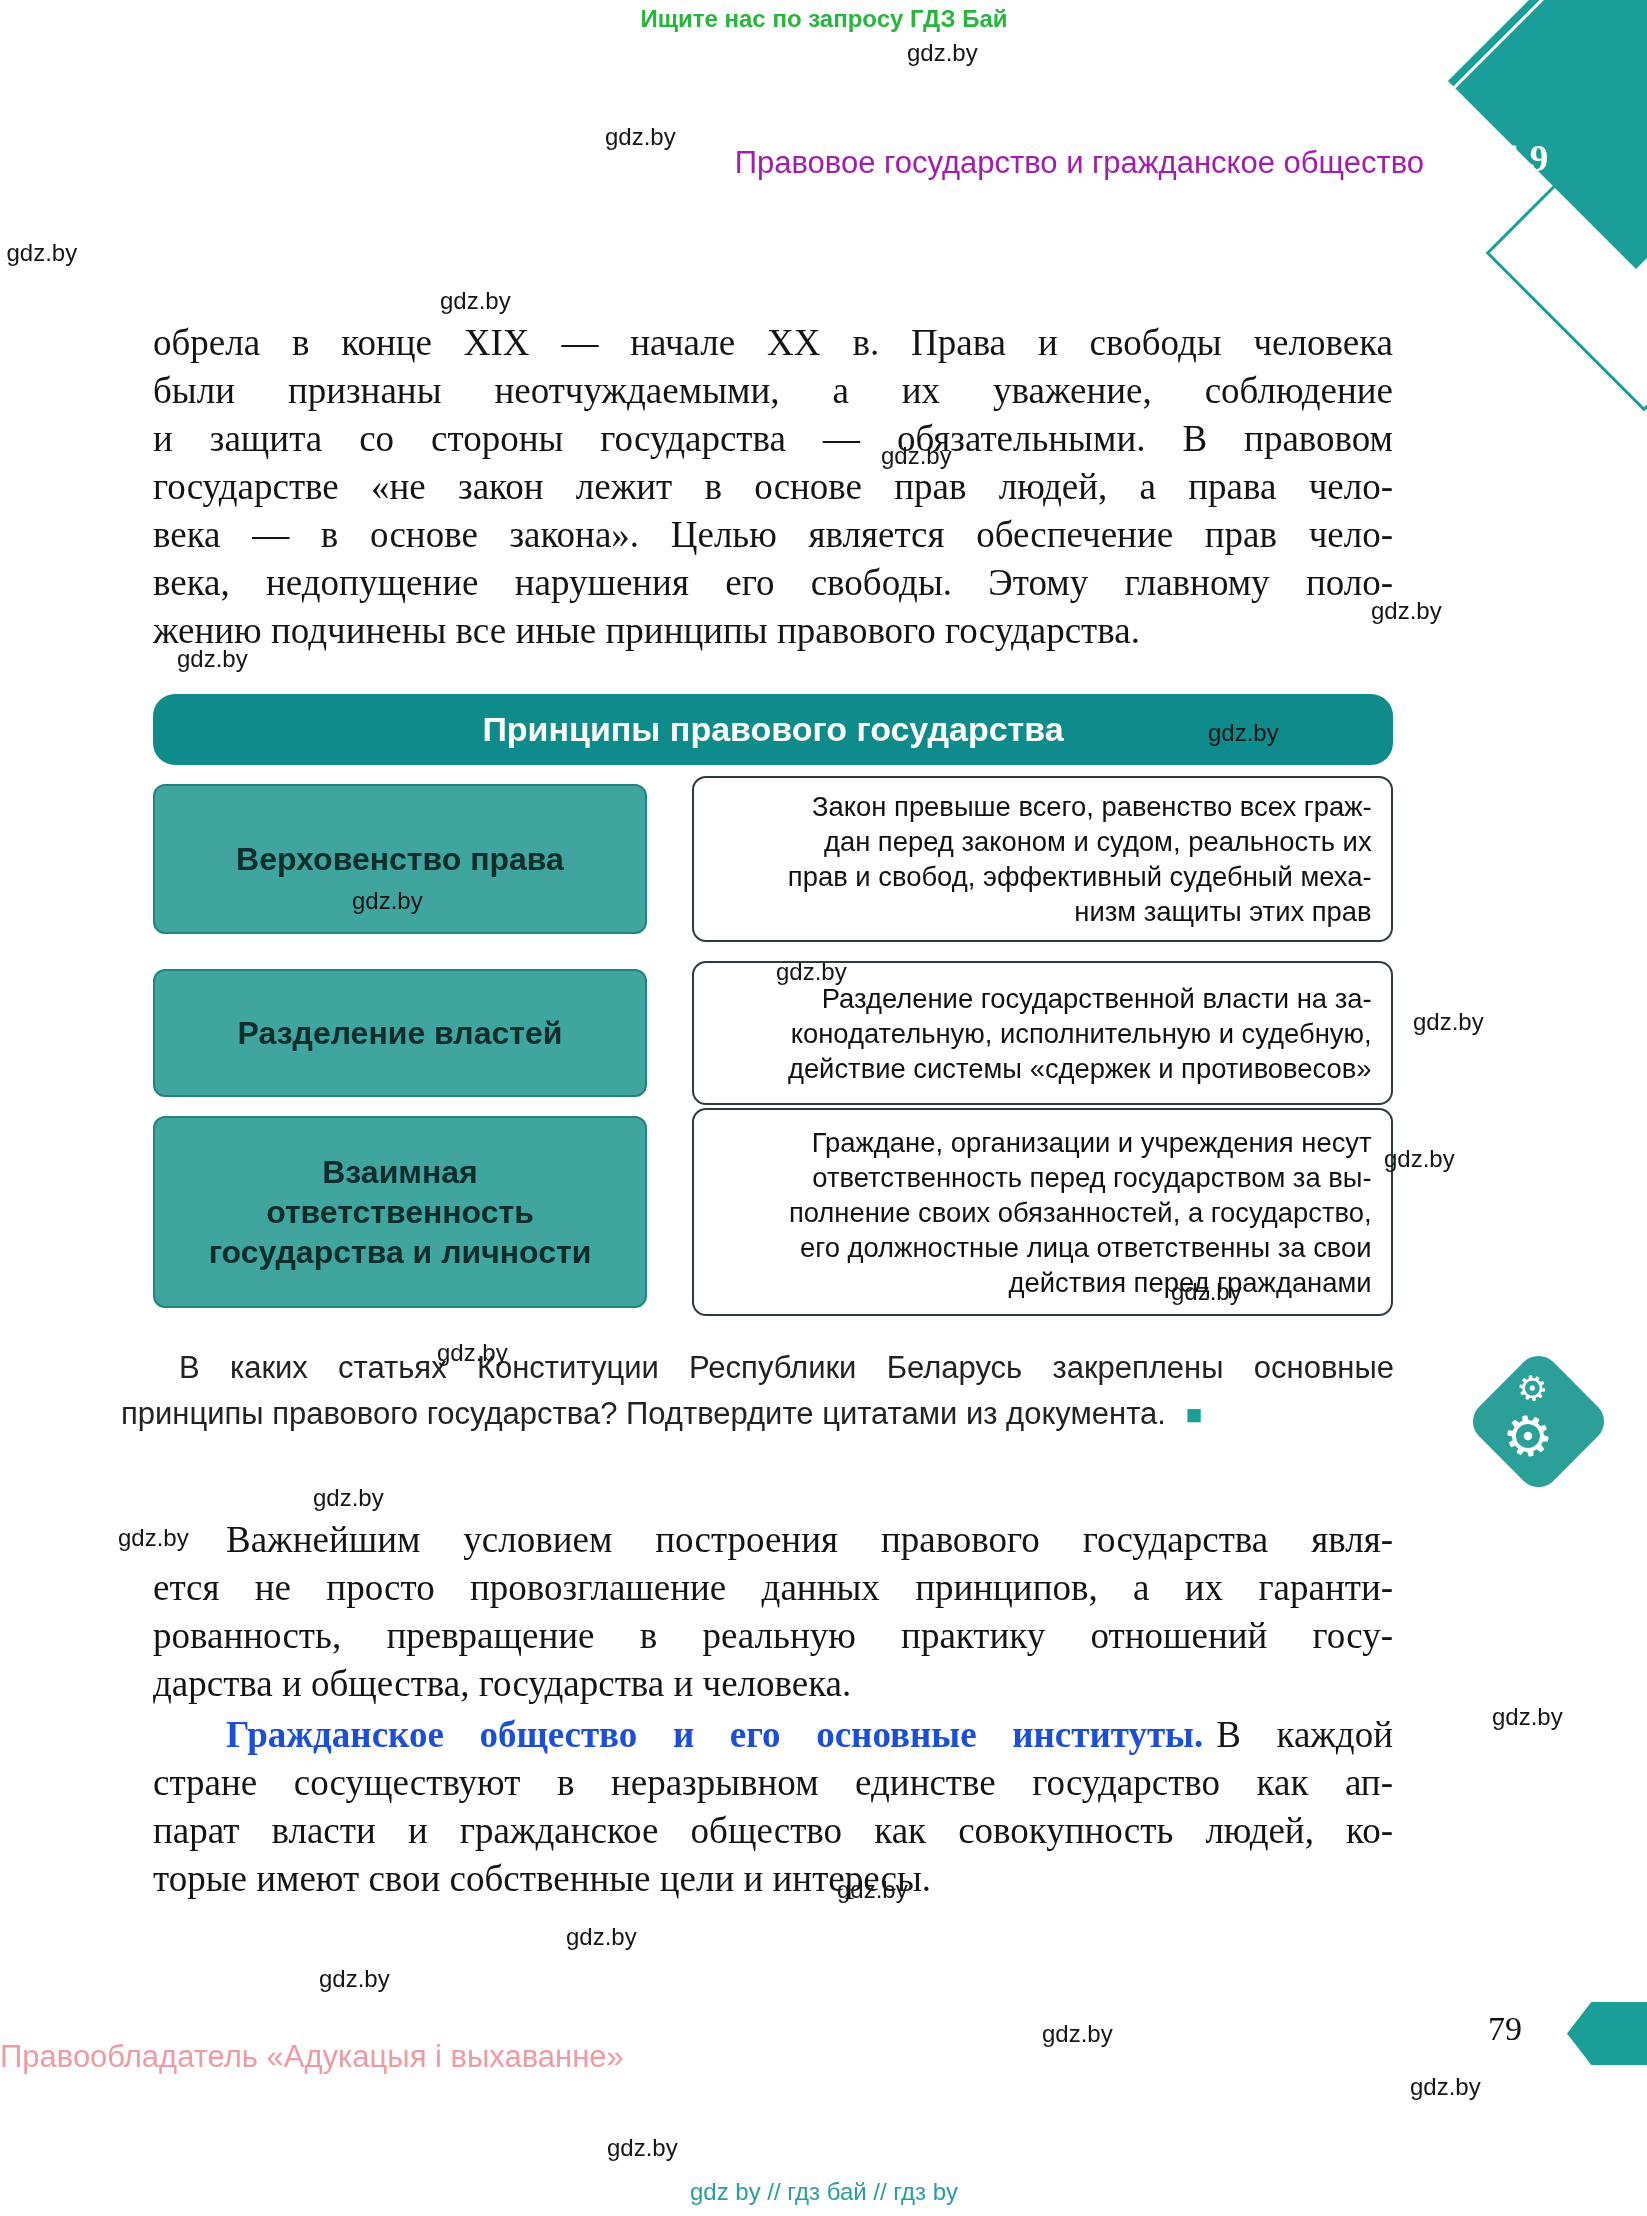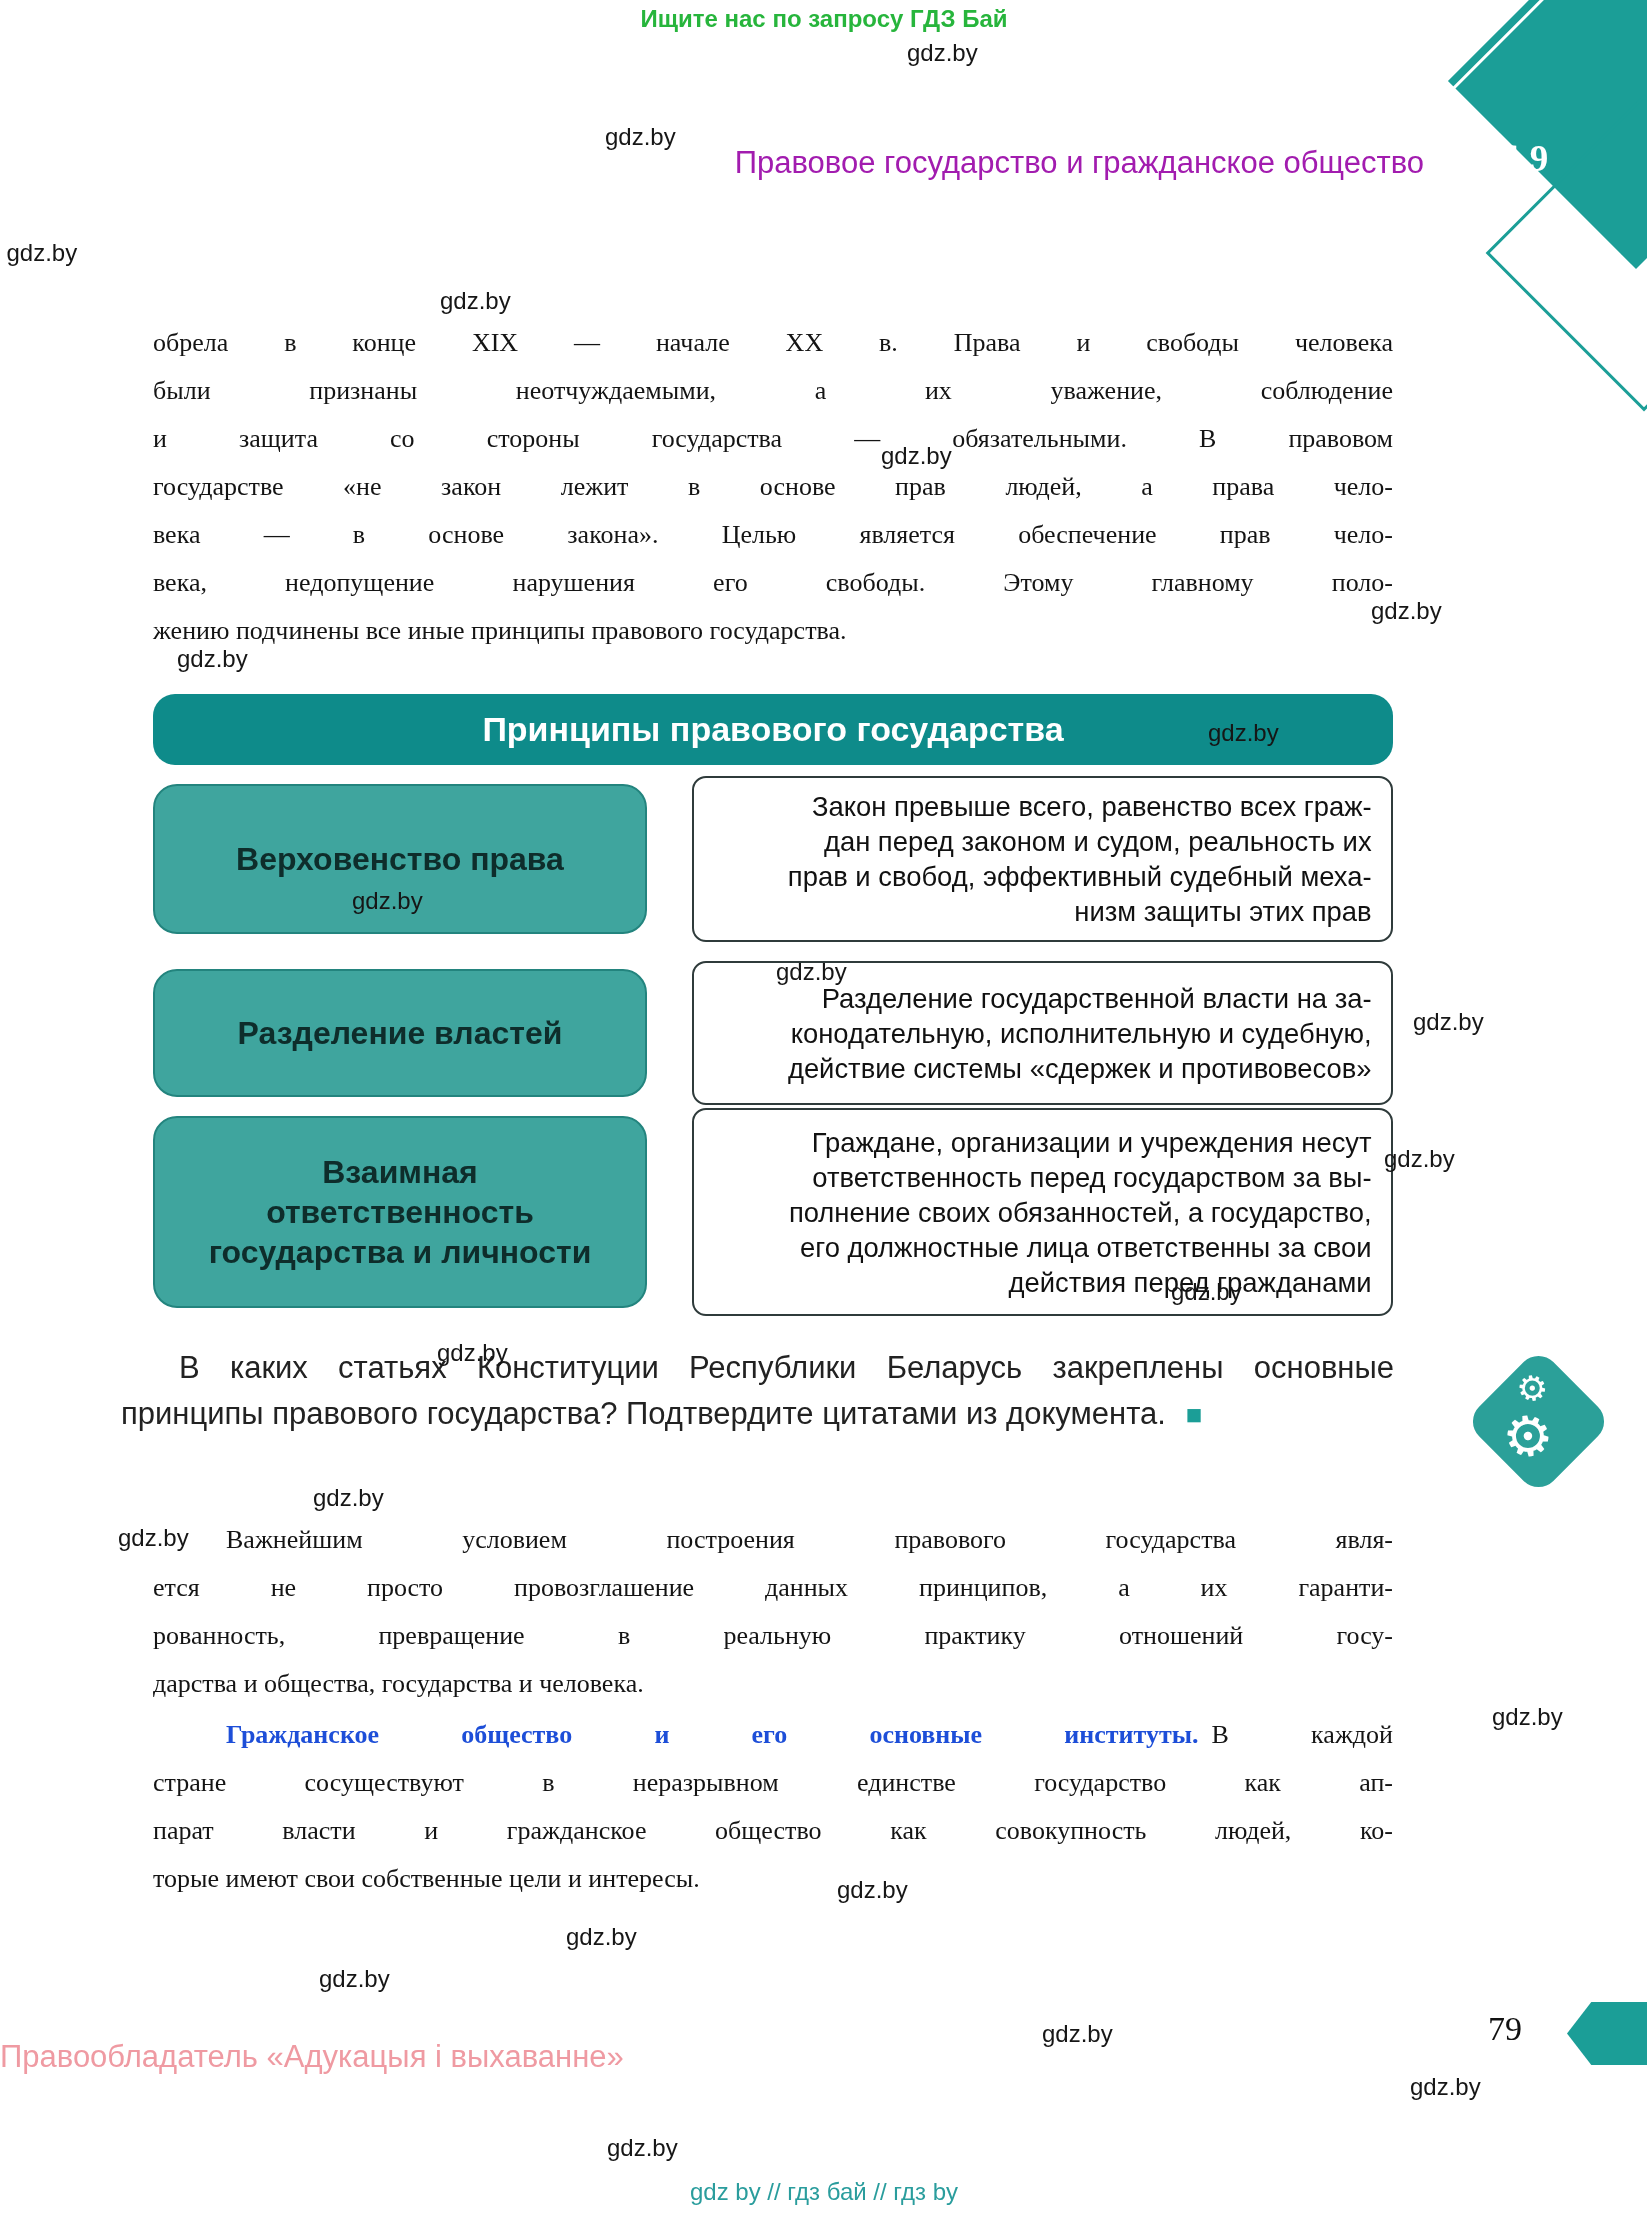--- a/index.html
+++ b/index.html
@@ -18,41 +18,41 @@
   .corner-fill{position:absolute;left:1503px;top:-52px;width:266px;height:266px;
     background:#1b9e97;transform:rotate(45deg);}
   .corner-outline{position:absolute;width:266px;height:266px;transform:rotate(45deg);
     background:transparent;border:3.2px solid #ffffff;}
   .corner-outline.o1{left:1470px;top:-9.7px;}
   .corner-outline.o2{left:1532px;top:141px;width:218px;height:218px;border-color:#1b9e97;}
   .corner-badge{position:absolute;left:1502px;top:137px;color:#ffffff;
     font:700 37px "Liberation Serif",serif;}
 
   
-  .para{position:absolute;left:153px;width:1240px;font-size:26px;line-height:48px;}
+  .para{position:absolute;left:153px;width:1240px;font-size:37px;line-height:48px;}
   .justified .jline{text-align:justify;text-align-last:justify;}
   .justified .jline:last-child{text-align-last:auto;}
   .intro{top:319px;}
   .para2{top:1516px;}
   .para2 .jline:first-child{text-indent:73px;}
   .para3{top:1711px;}
   .p3-line1{text-align:justify;text-align-last:justify;text-indent:73px;}
   .p3-lead{font-weight:bold;color:#1d4ed8;}
   .p3-rest{margin-left:13px;}
 
   
   .diagram-title{position:absolute;left:153px;top:694px;width:1240px;height:71px;
     background:#0e8b8a;border-radius:22px;display:flex;align-items:center;justify-content:center;
     color:#ffffff;font:700 34px "Liberation Sans",sans-serif;}
   .drow{position:absolute;left:153px;width:1240px;display:flex;}
   .row1{top:776px;height:166px;}
   .row2{top:961px;height:144px;}
   .row3{top:1108px;height:208px;}
   .dlabel{width:494px;box-sizing:border-box;margin:8px 0;background:#3fa59e;
-    border:2.4px solid #23847e;border-radius:24px;display:flex;flex-direction:column;
+    border:2.4px solid #23847e;border-radius:12px;display:flex;flex-direction:column;
     justify-content:center;text-align:center;
     font:700 32px/40px "Liberation Sans",sans-serif;color:#0e2d2b;}
   .ddesc{flex:1;margin-left:45px;box-sizing:border-box;background:#ffffff;
     border:2.4px solid #2f3b3b;border-radius:14px;padding:9.7px 19.4px;display:flex;
     flex-direction:column;justify-content:center;
     font:400 27.4px/35px "Liberation Sans",sans-serif;color:#111;text-align:right;}
 
   
   .question{position:absolute;left:121px;top:1345px;width:1273px;
     font:400 31px/46px "Liberation Sans",sans-serif;color:#222;}

